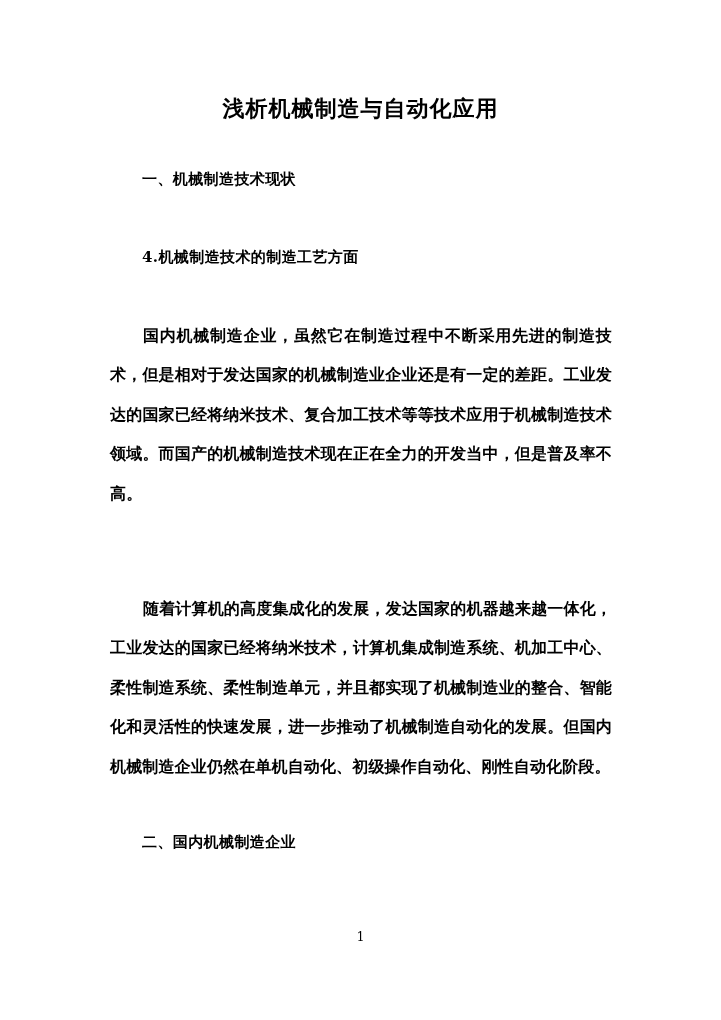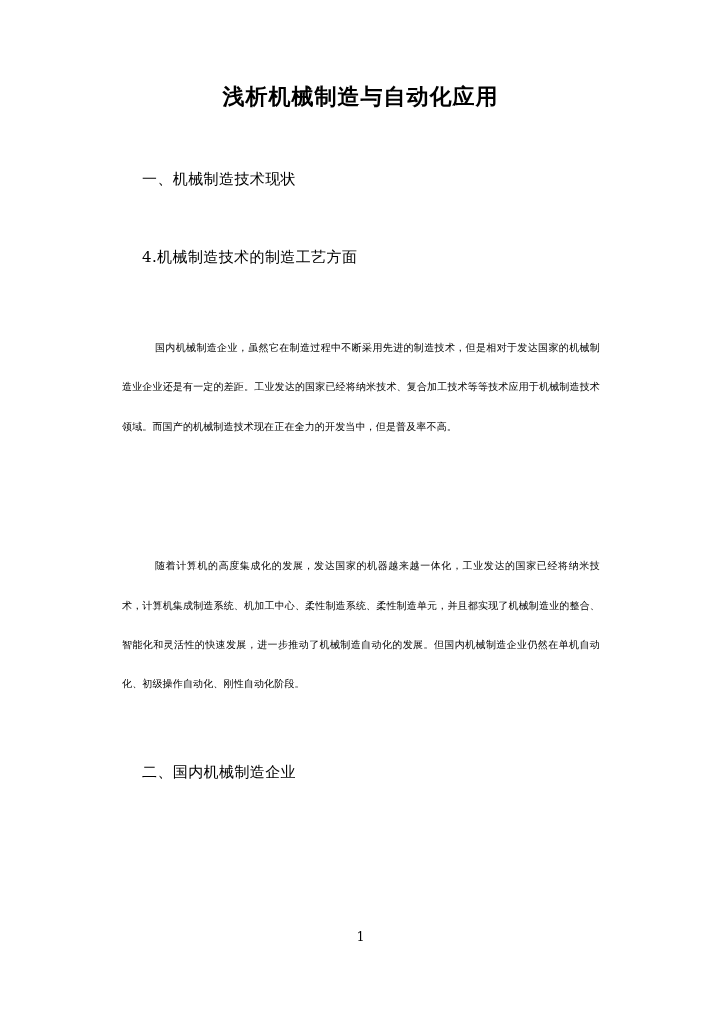--- a/index.html
+++ b/index.html
@@ -16,47 +16,48 @@
     position: relative;
     width: 721px;
     height: 1020px;
     background: #ffffff;
     overflow: hidden;
     margin: 0 auto;
   }
   .doc-title {
     position: absolute;
     left: 0;
-    top: 80px;
+    top: 92px;
     width: 721px;
     text-align: center;
     font-size: 22px;
     font-weight: bold;
     letter-spacing: 1px;
     line-height: 34px;
     font-family: "DejaVu Sans", "Liberation Sans", sans-serif;
   }
   .content {
     position: absolute;
     left: 110px;
     top: 160px;
     width: 502px;
+    font-weight: bold;
   }
   .heading {
     font-size: 15px;
     line-height: 39px;
     text-indent: 32px;
     margin: 0;
     letter-spacing: 0.4px;
     white-space: nowrap;
   }
   .para {
-    font-size: 10px;
+    font-size: 16px;
     line-height: 39.4px;
-    margin: 12px;
+    margin: 0;
     text-indent: 33px;
     text-align: justify;
     text-justify: inter-character;
     letter-spacing: 0.15px;
   }
   .spacer-lg { height: 39px; }
   .spacer-md { height: 37px; }
   .page-number {
     position: absolute;
     left: 0;

